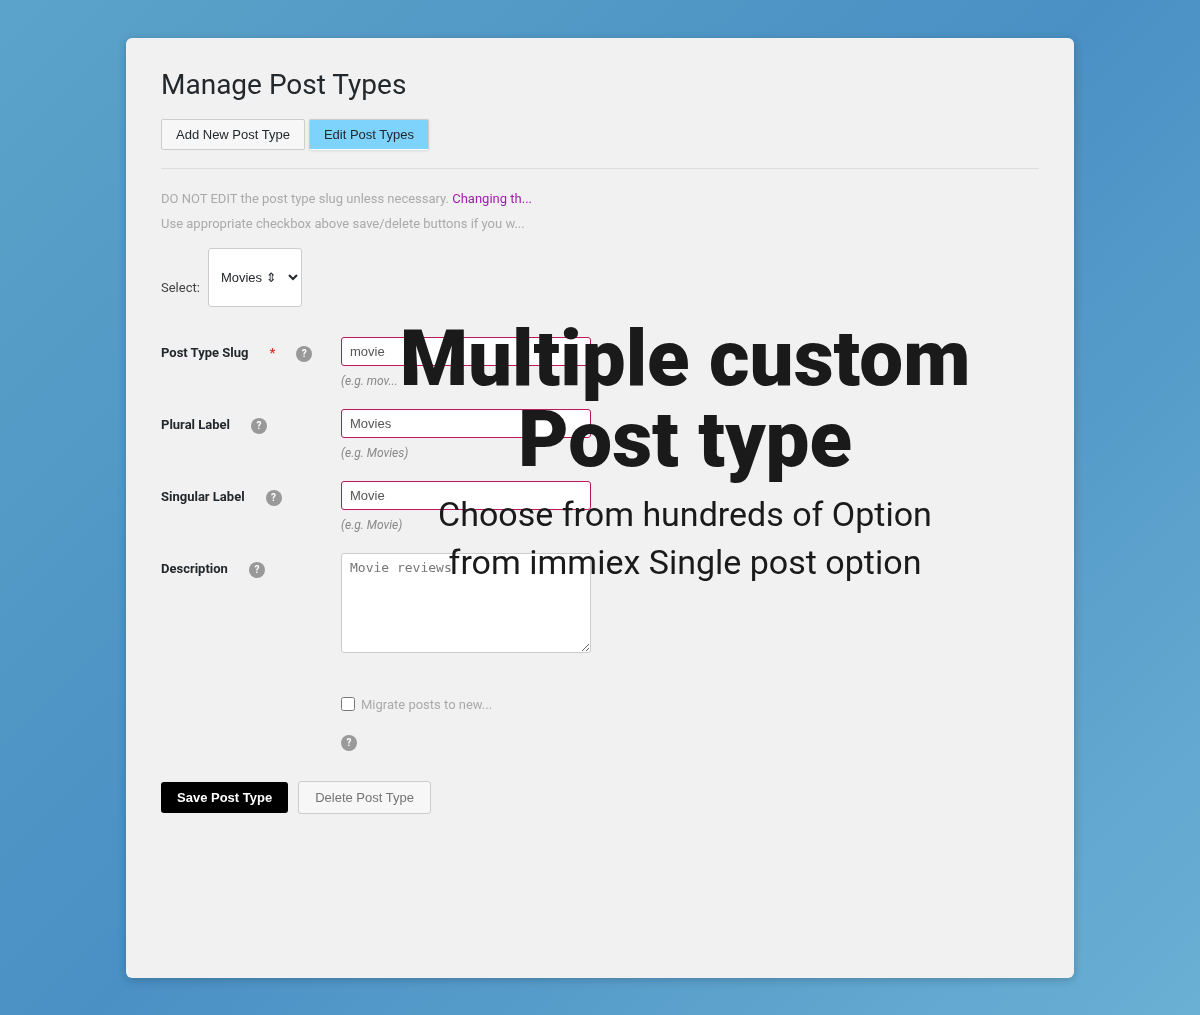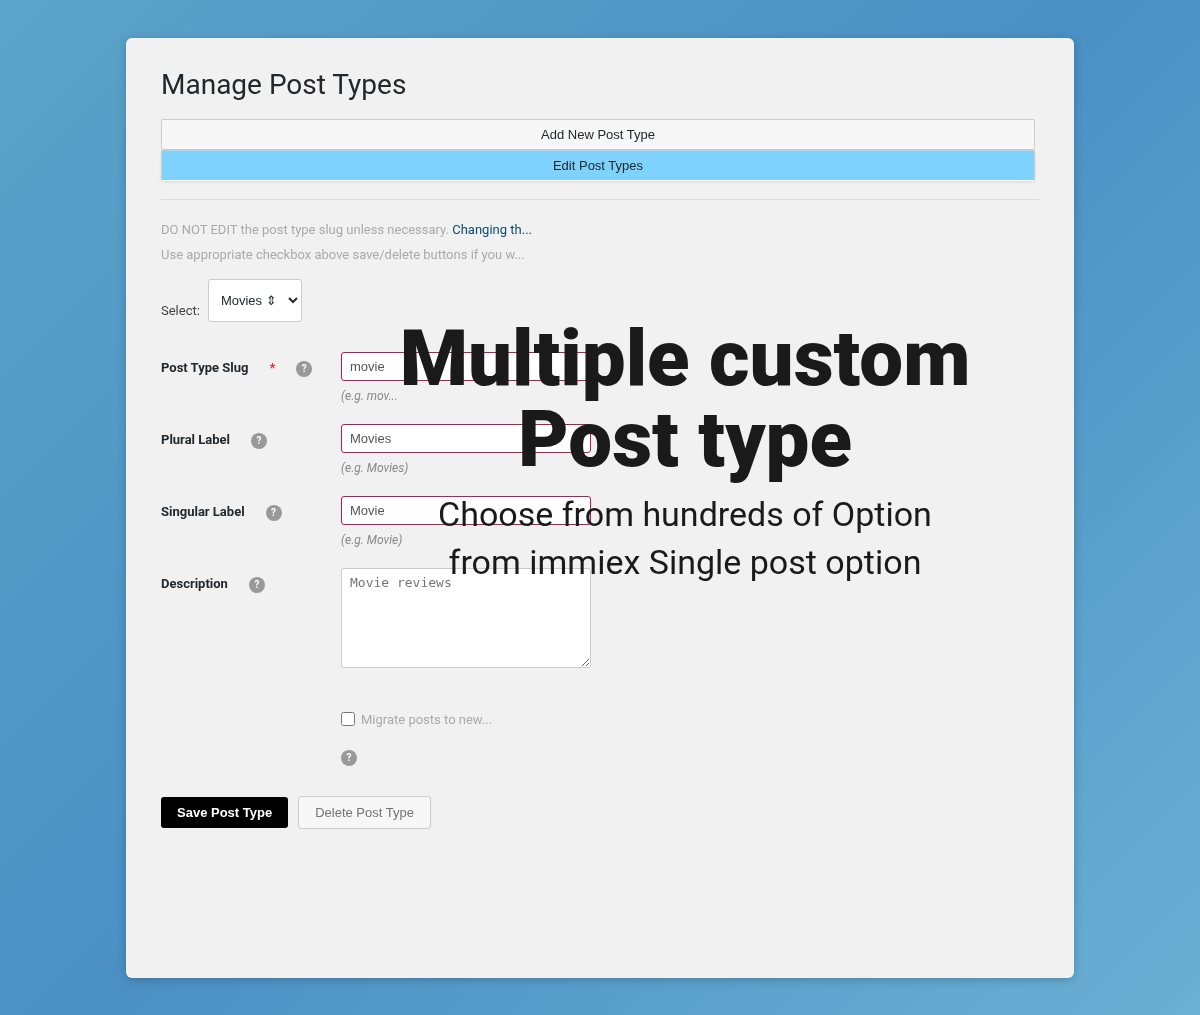--- a/index.html
+++ b/index.html
@@ -24,21 +24,20 @@
     .page-title {
       font-size: 28px;
       font-weight: 400;
       color: #23282d;
       margin-bottom: 18px;
     }
     .tabs {
       display: flex;
       gap: 0;
       margin-bottom: 18px;
-      flex-direction: column;
     }
     .tab-btn {
       padding: 7px 14px;
       border: 1px solid #ccc;
       background: #f7f7f7;
       cursor: pointer;
       font-size: 13px;
       color: #23282d;
       border-radius: 2px;
       margin-right: 4px;
@@ -64,21 +63,21 @@
       gap: 8px;
       margin-top: 14px;
       margin-bottom: 30px;
     }
     .select-label {
       font-size: 13px;
       color: #444;
       margin-top: 21px;
     }
     .select-dropdown {
-      padding: 12px 8px;
+      padding: 20px 8px;
       border: 1px solid #ccc;
       border-radius: 3px;
       background: #fff;
       font-size: 13px;
       color: #23282d;
       cursor: pointer;
       appearance: auto;
     }
     .form-section {
       display: grid;
@@ -228,21 +227,21 @@
   <h1 class="page-title">Manage Post Types</h1>
 
   <div class="tabs">
     <button class="tab-btn">Add New Post Type</button>
     <button class="tab-btn active">Edit Post Types</button>
   </div>
 
   <hr class="divider">
 
   <p class="notice-text">
-    <span>DO NOT EDIT the post type slug unless necessary.</span> <span style="color:#0c4a6e;">Changing th...</span>
+    <span>DO NOT EDIT the post type slug unless necessary.</span> <span style="color:#a21caf;">Changing th...</span>
   </p>
   <p class="notice-text">
     <span>Use appropriate checkbox above save/delete buttons if you w...</span>
   </p>
 
   <div class="select-row">
     <label class="select-label">Select:</label>
     <select class="select-dropdown">
       <option>Movies ⇕</option>
     </select>

